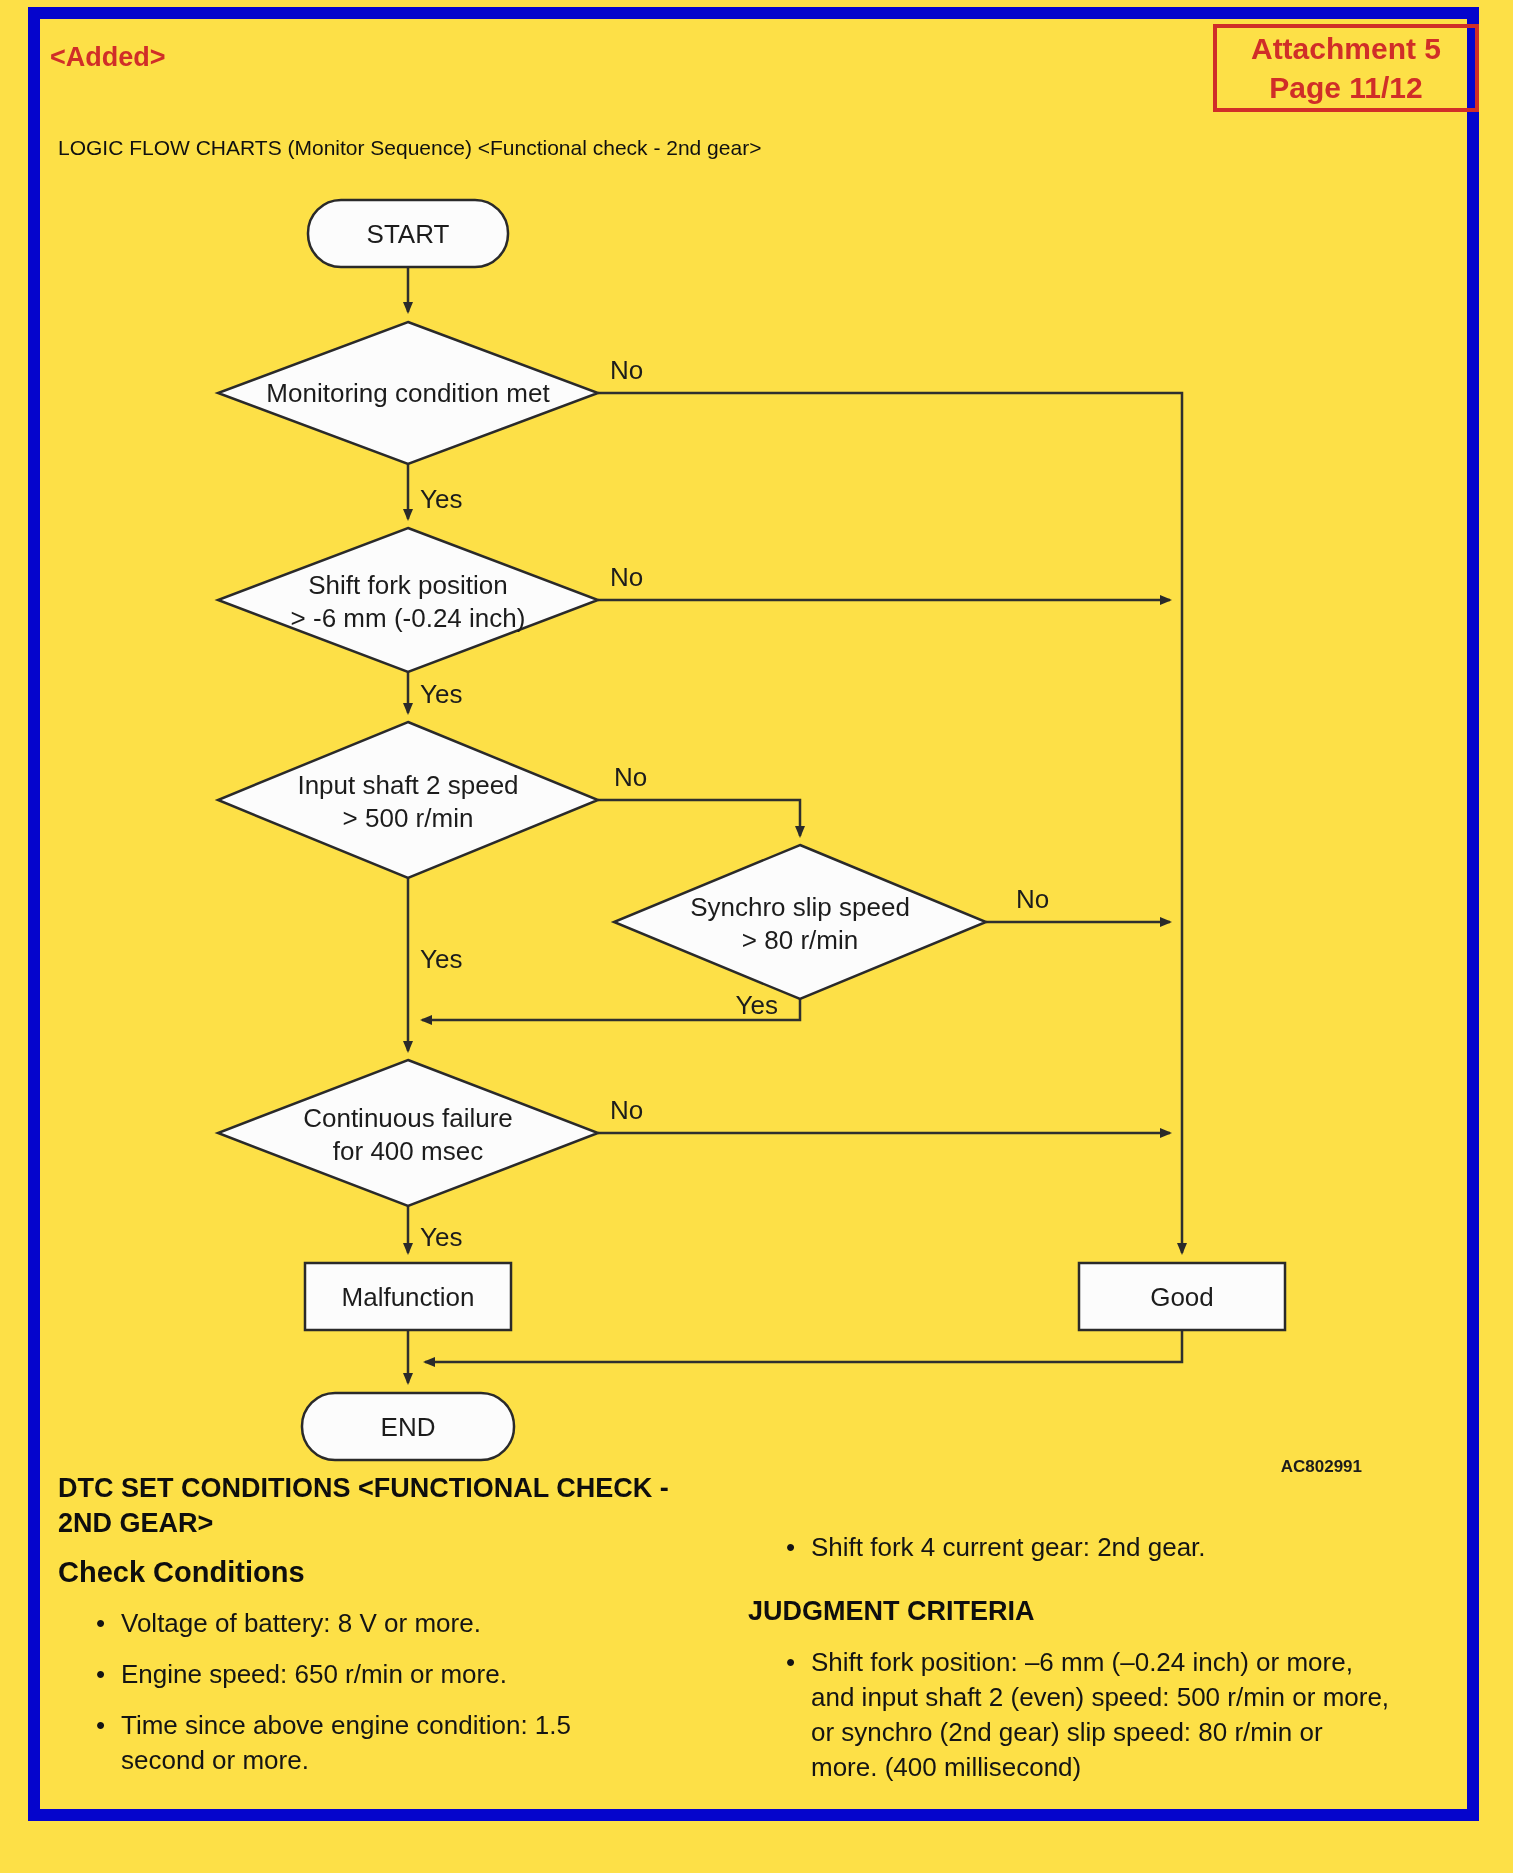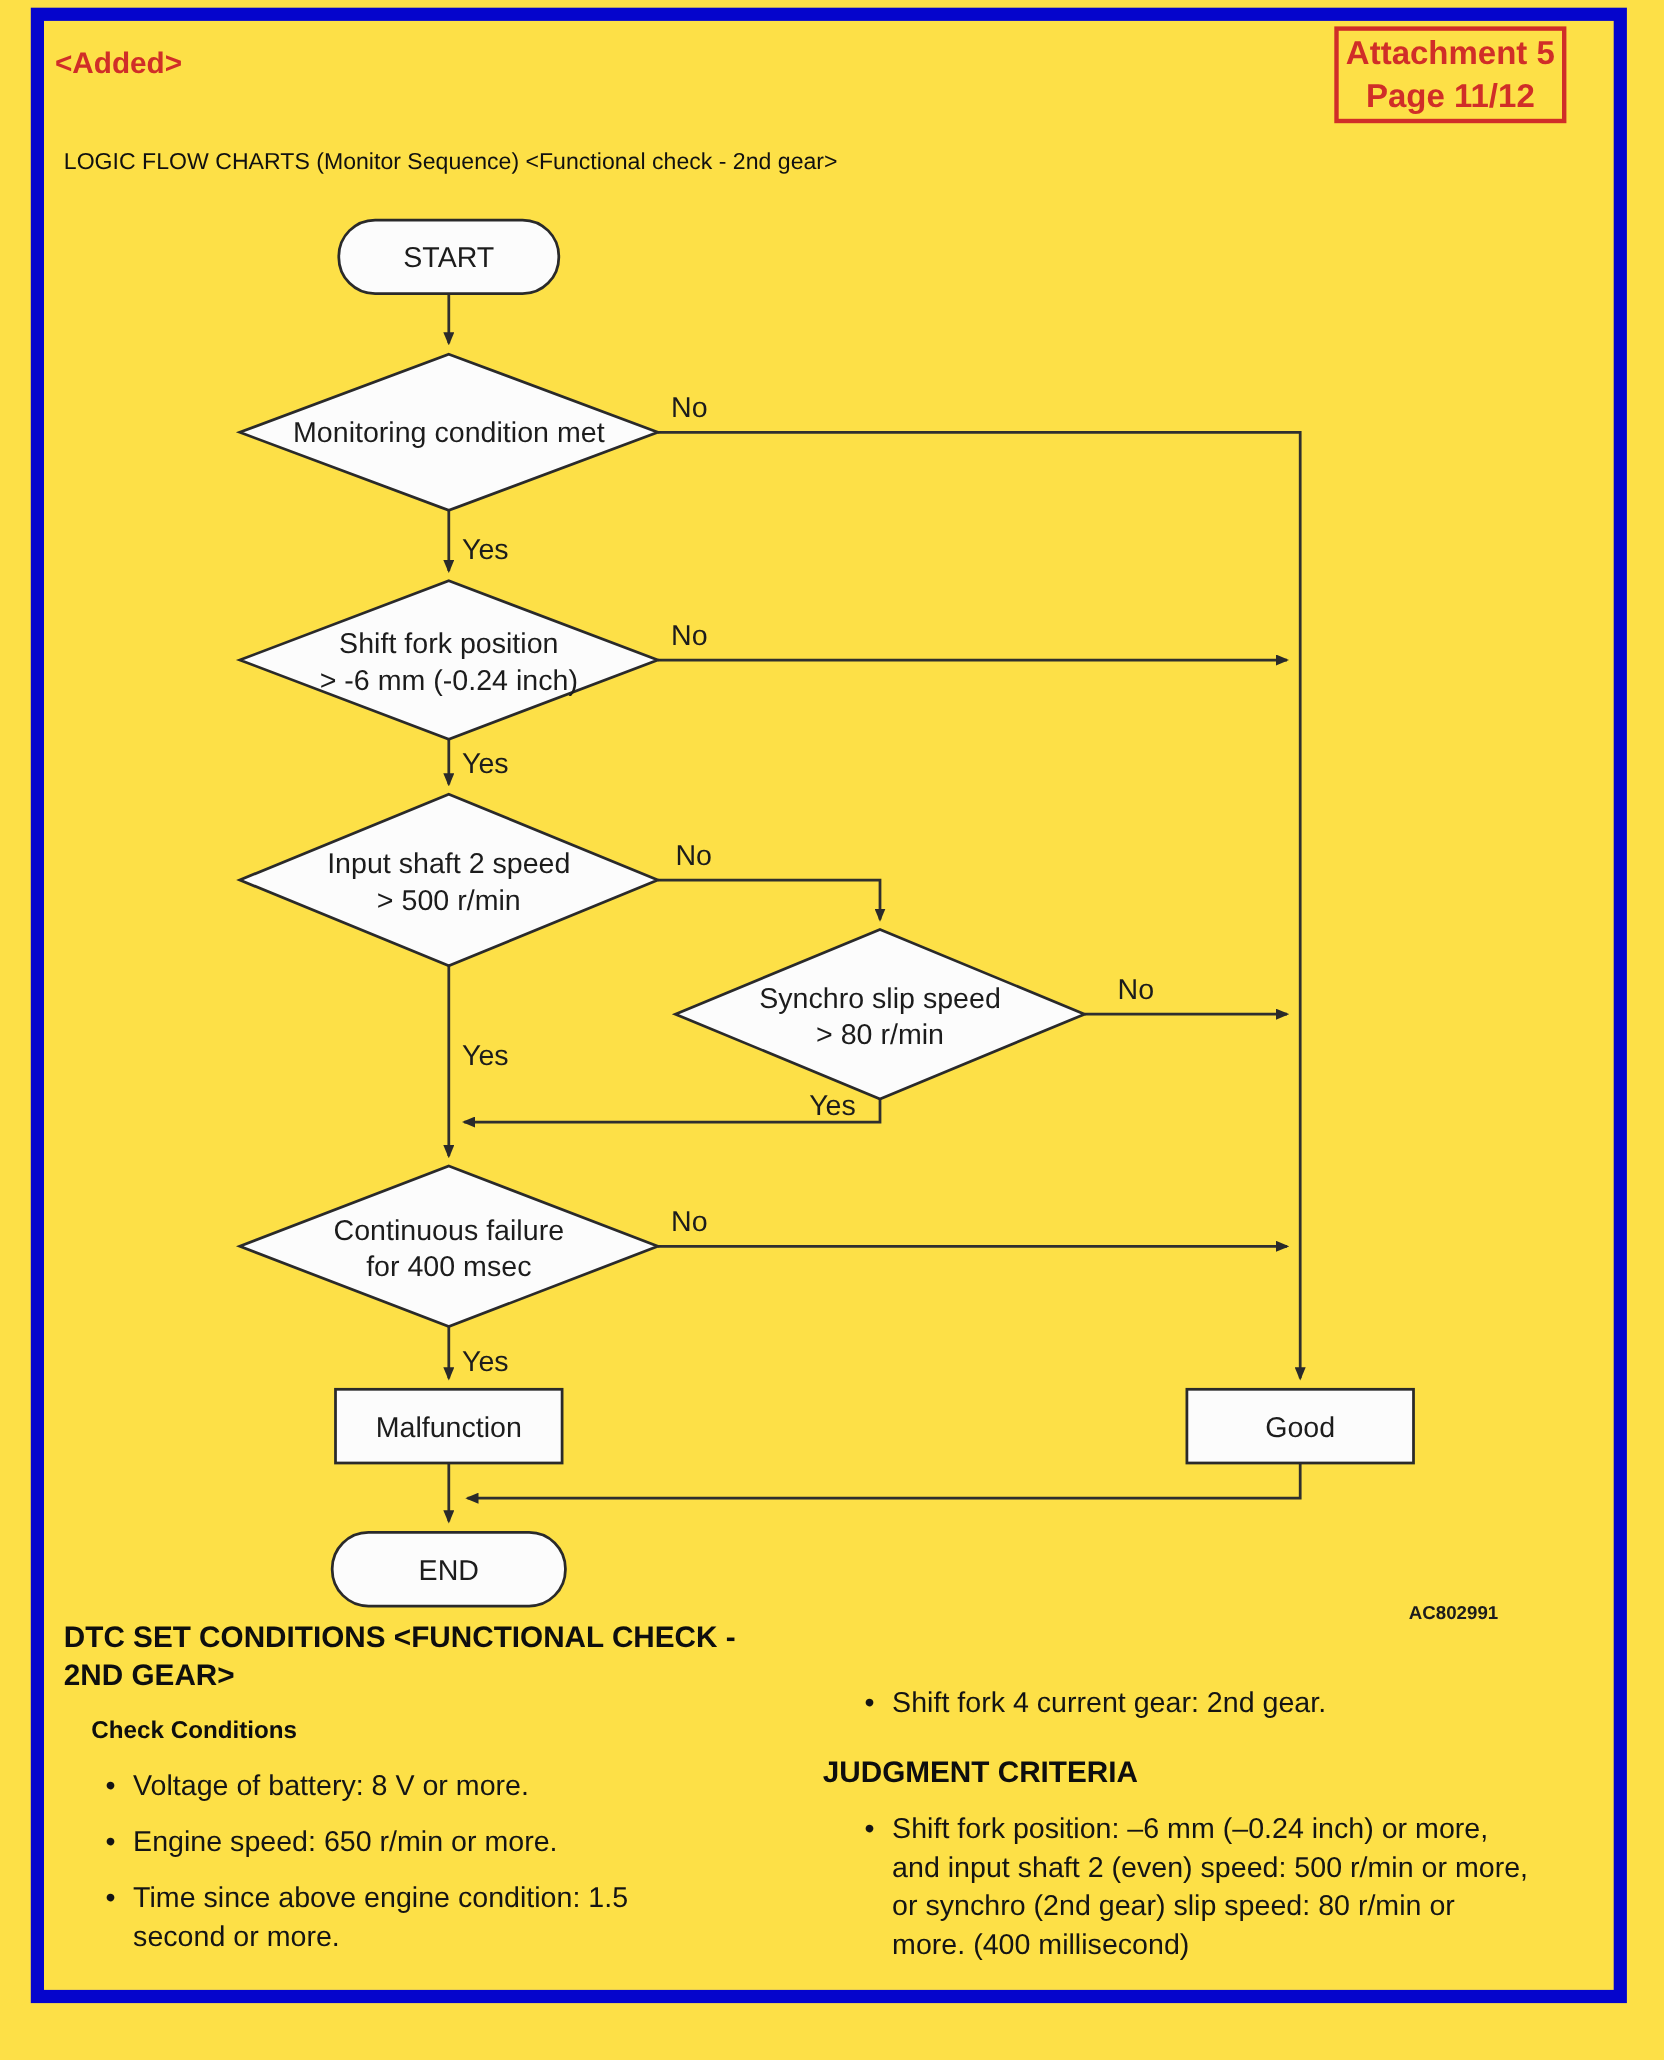--- a/index.html
+++ b/index.html
@@ -8,38 +8,38 @@
     font-family:"Liberation Sans",sans-serif;color:#1c1c1c;overflow:hidden;
   }
   #blue-frame{
     position:absolute;left:28px;top:7px;width:1451px;height:1814px;
     border:12px solid #0505cc;box-sizing:border-box;pointer-events:none;
   }
   .added{
     position:absolute;left:50px;top:42px;font-size:27px;font-weight:bold;color:#d02e28;
   }
   .attach-box{
-    position:absolute;left:1213px;top:24px;width:211px;height:88px;
+    position:absolute;left:1213px;top:24px;width:266px;height:88px;
     border:4px solid #d02e28;box-sizing:border-box;
     display:flex;flex-direction:column;justify-content:center;align-items:center;
     color:#d02e28;font-size:30px;font-weight:600;line-height:39px;
   }
   .page-title{
     position:absolute;left:58px;top:136px;font-size:21px;font-weight:normal;color:#101010;
   }
   svg text{font-family:"Liberation Sans",sans-serif;fill:#1c1c1c;}
   .node-label{font-size:26px;}
   .branch-label{font-size:26px;}
   .fig-code{font-size:17px;font-weight:bold;}
   
   .col{position:absolute;font-size:26px;line-height:35px;color:#141414;}
   .col-left{left:58px;top:1471px;width:620px;}
   .col-right{left:748px;top:1514px;width:660px;}
   .h-bold{font-weight:bold;font-size:27px;line-height:35px;color:#0e0e0e;}
-  .sub-bold{font-weight:bold;font-size:22px;line-height:35px;color:#0e0e0e;margin-left:25px;}
+  .sub-bold{font-weight:bold;font-size:29px;line-height:35px;color:#0e0e0e;}
   ul.blist{list-style:none;margin:0;padding:0;}
   ul.blist li{position:relative;padding-left:47px;margin:16px;}
   ul.blist li::before{content:"•";position:absolute;left:22px;top:0;font-size:26px;}
   .gap-sm{height:13px;}
   .gap-md{height:14px;}
 </style>
 </head>
 <body>
 
 <div id="page">

